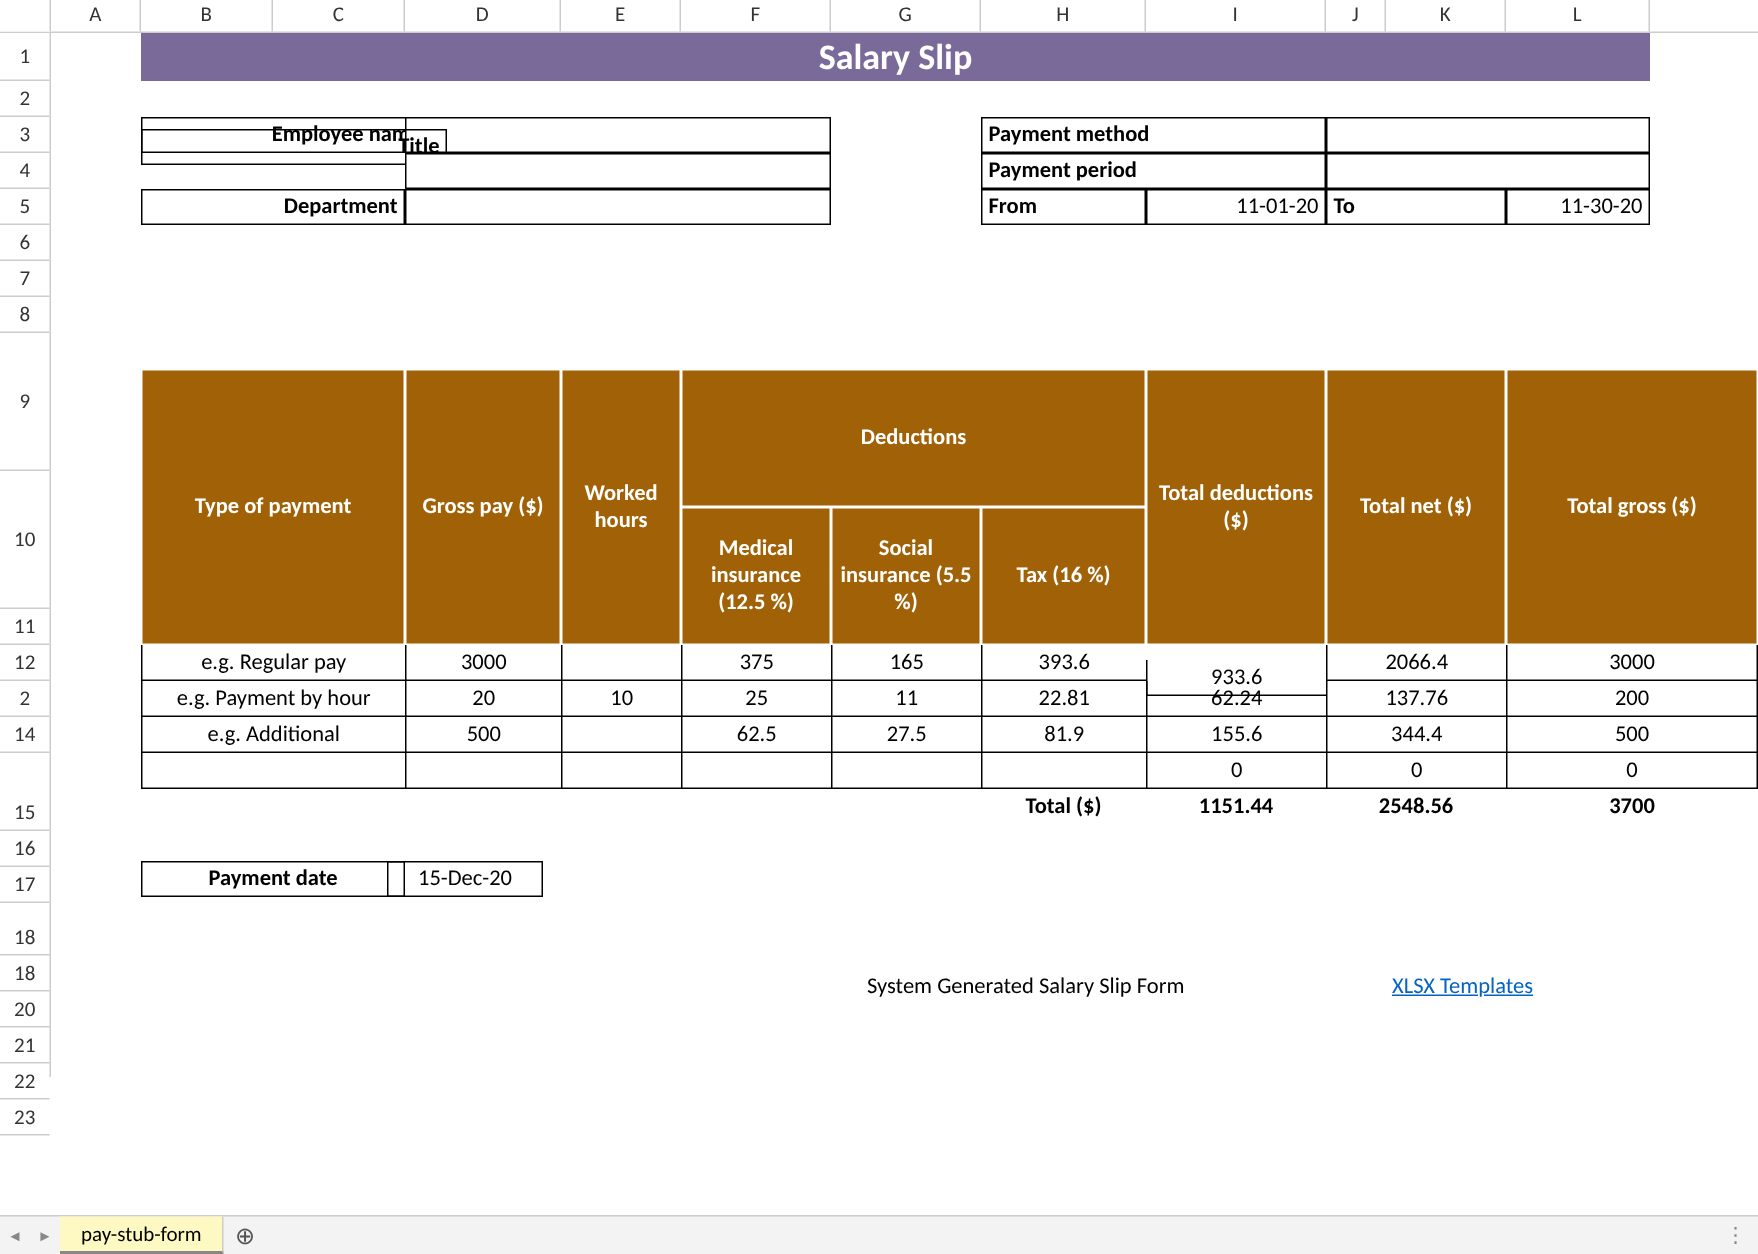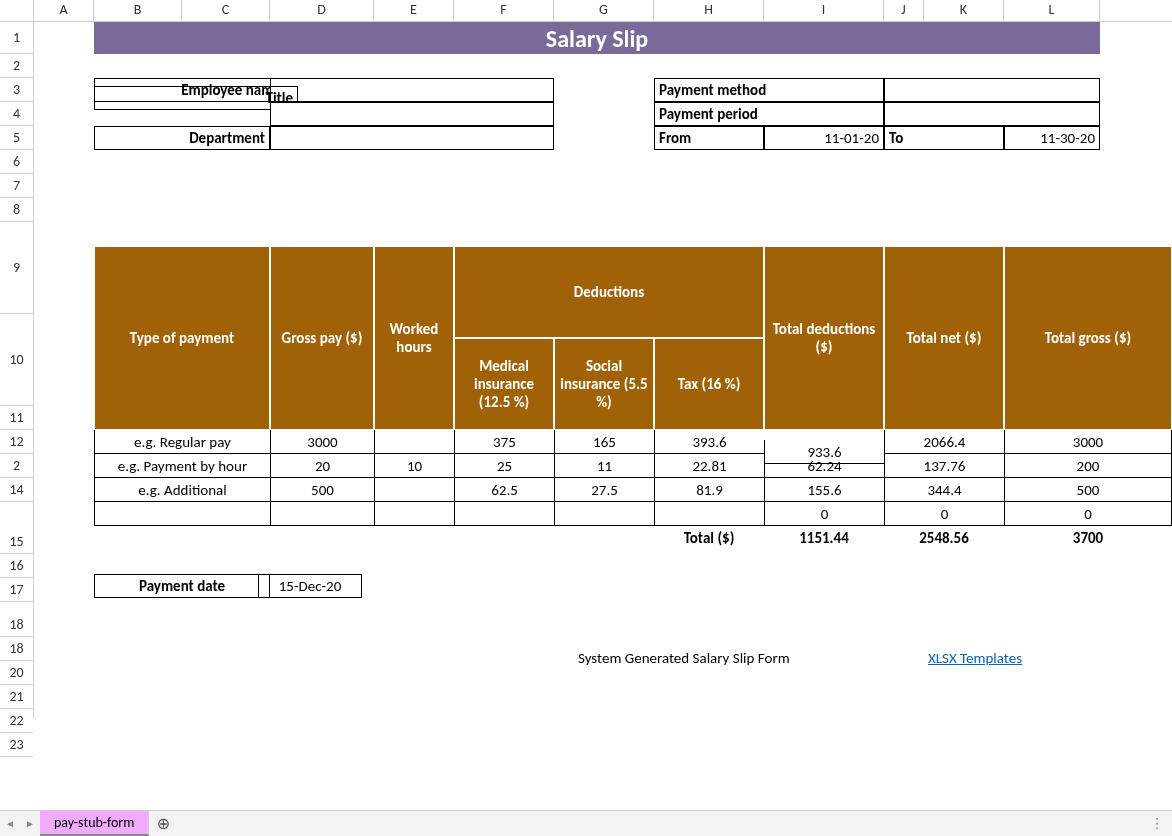--- a/index.html
+++ b/index.html
@@ -87,21 +87,21 @@
     align-items:center;
   }
   .scroll-btn {
     width:20px; height:100%;
     display:flex; align-items:center; justify-content:center;
     font-size:10px; color:#888;
   }
   .sheet-tab {
     height:100%;
     padding:0 14px;
-    background:#f0abfc;
+    background:#fef9c3;
     border-right:1px solid #ccc;
     border-bottom: 2px solid #888;
     display:flex; align-items:center;
     font-size:14px;
   }
   .add-sheet {
     width:28px; height:100%;
     display:flex; align-items:center; justify-content:center;
     font-size:16px; color:#555;
   }

